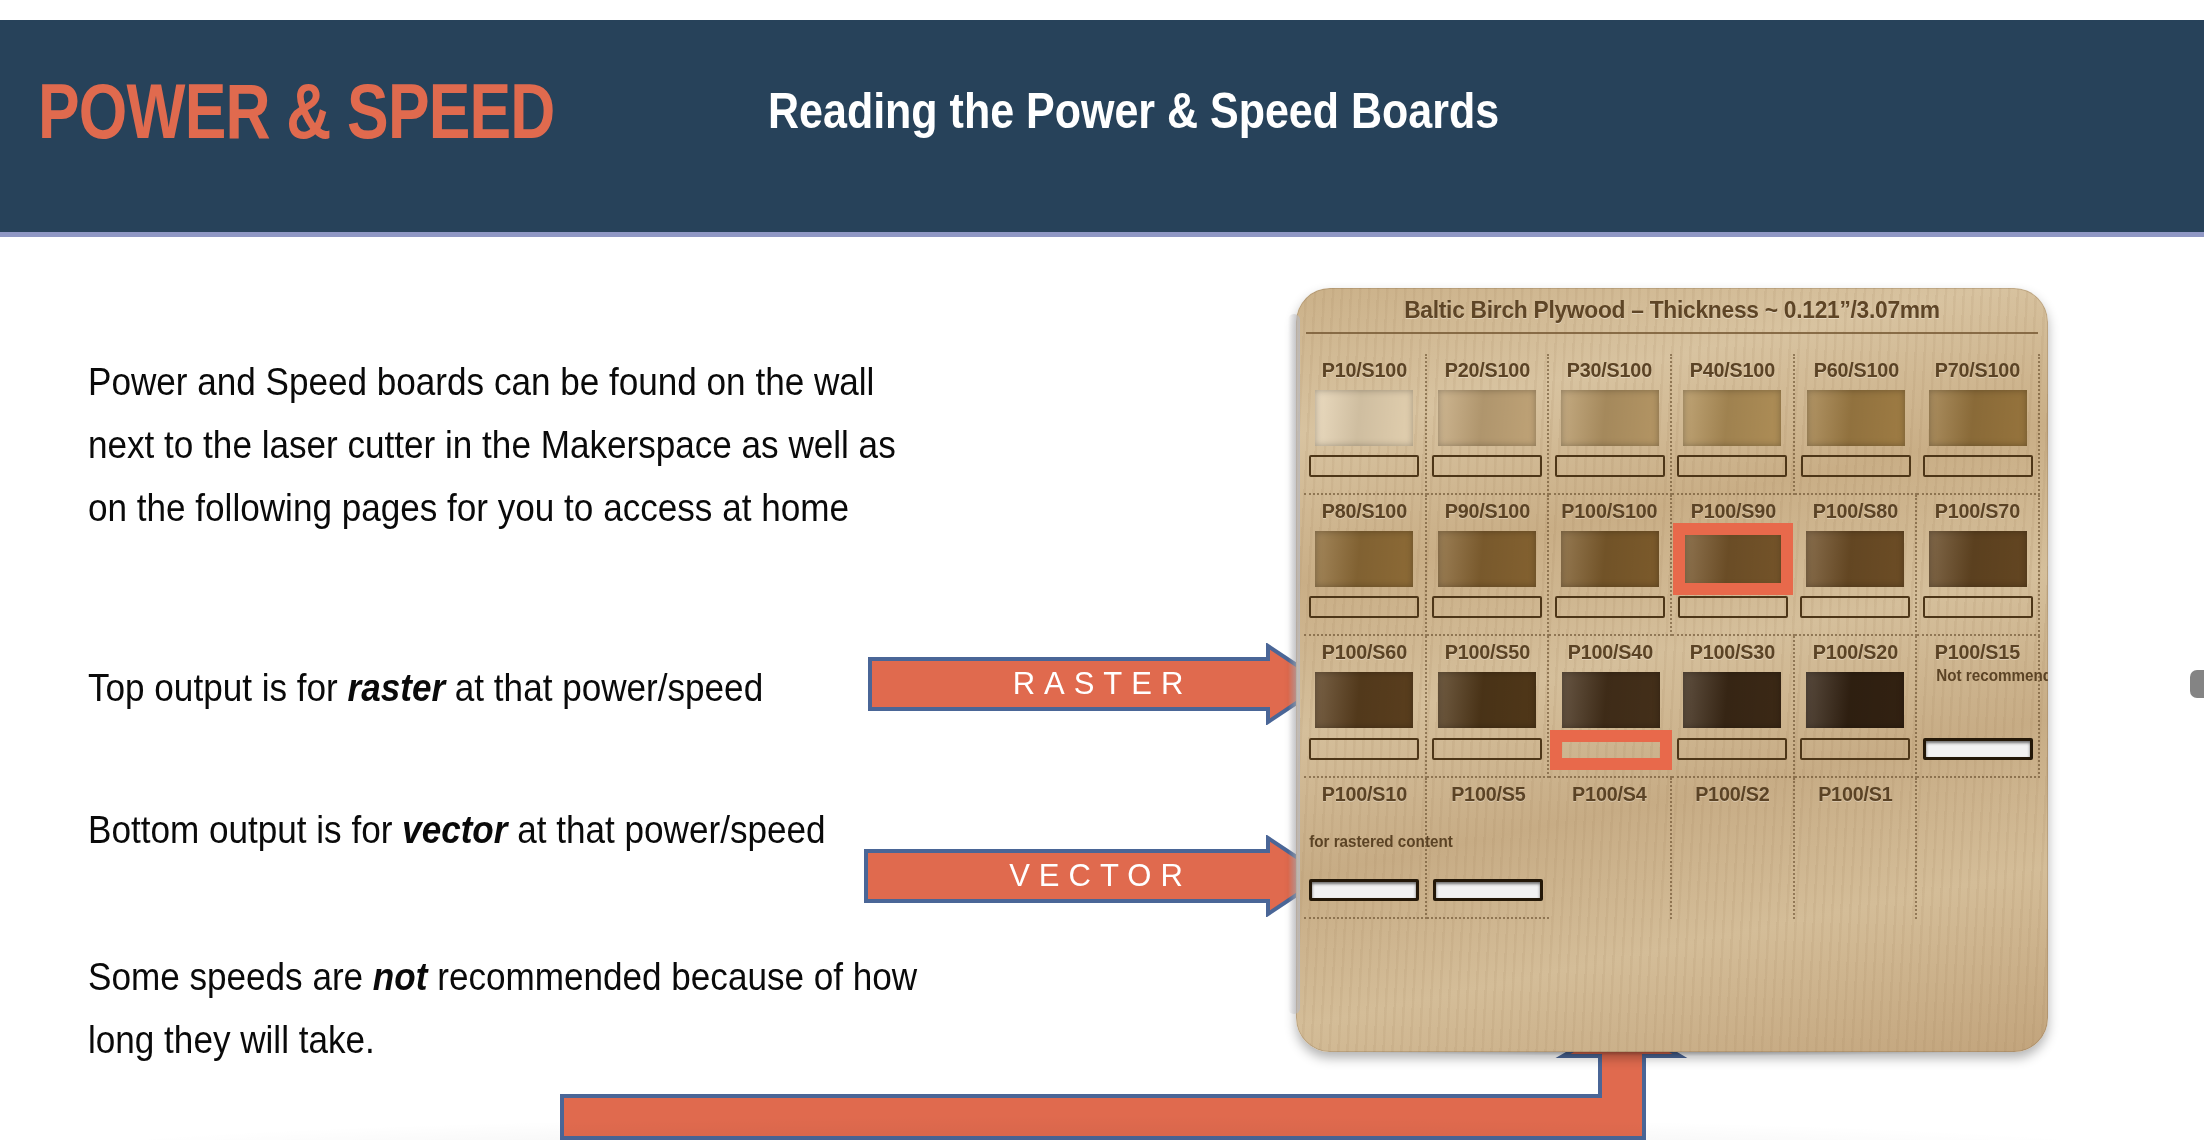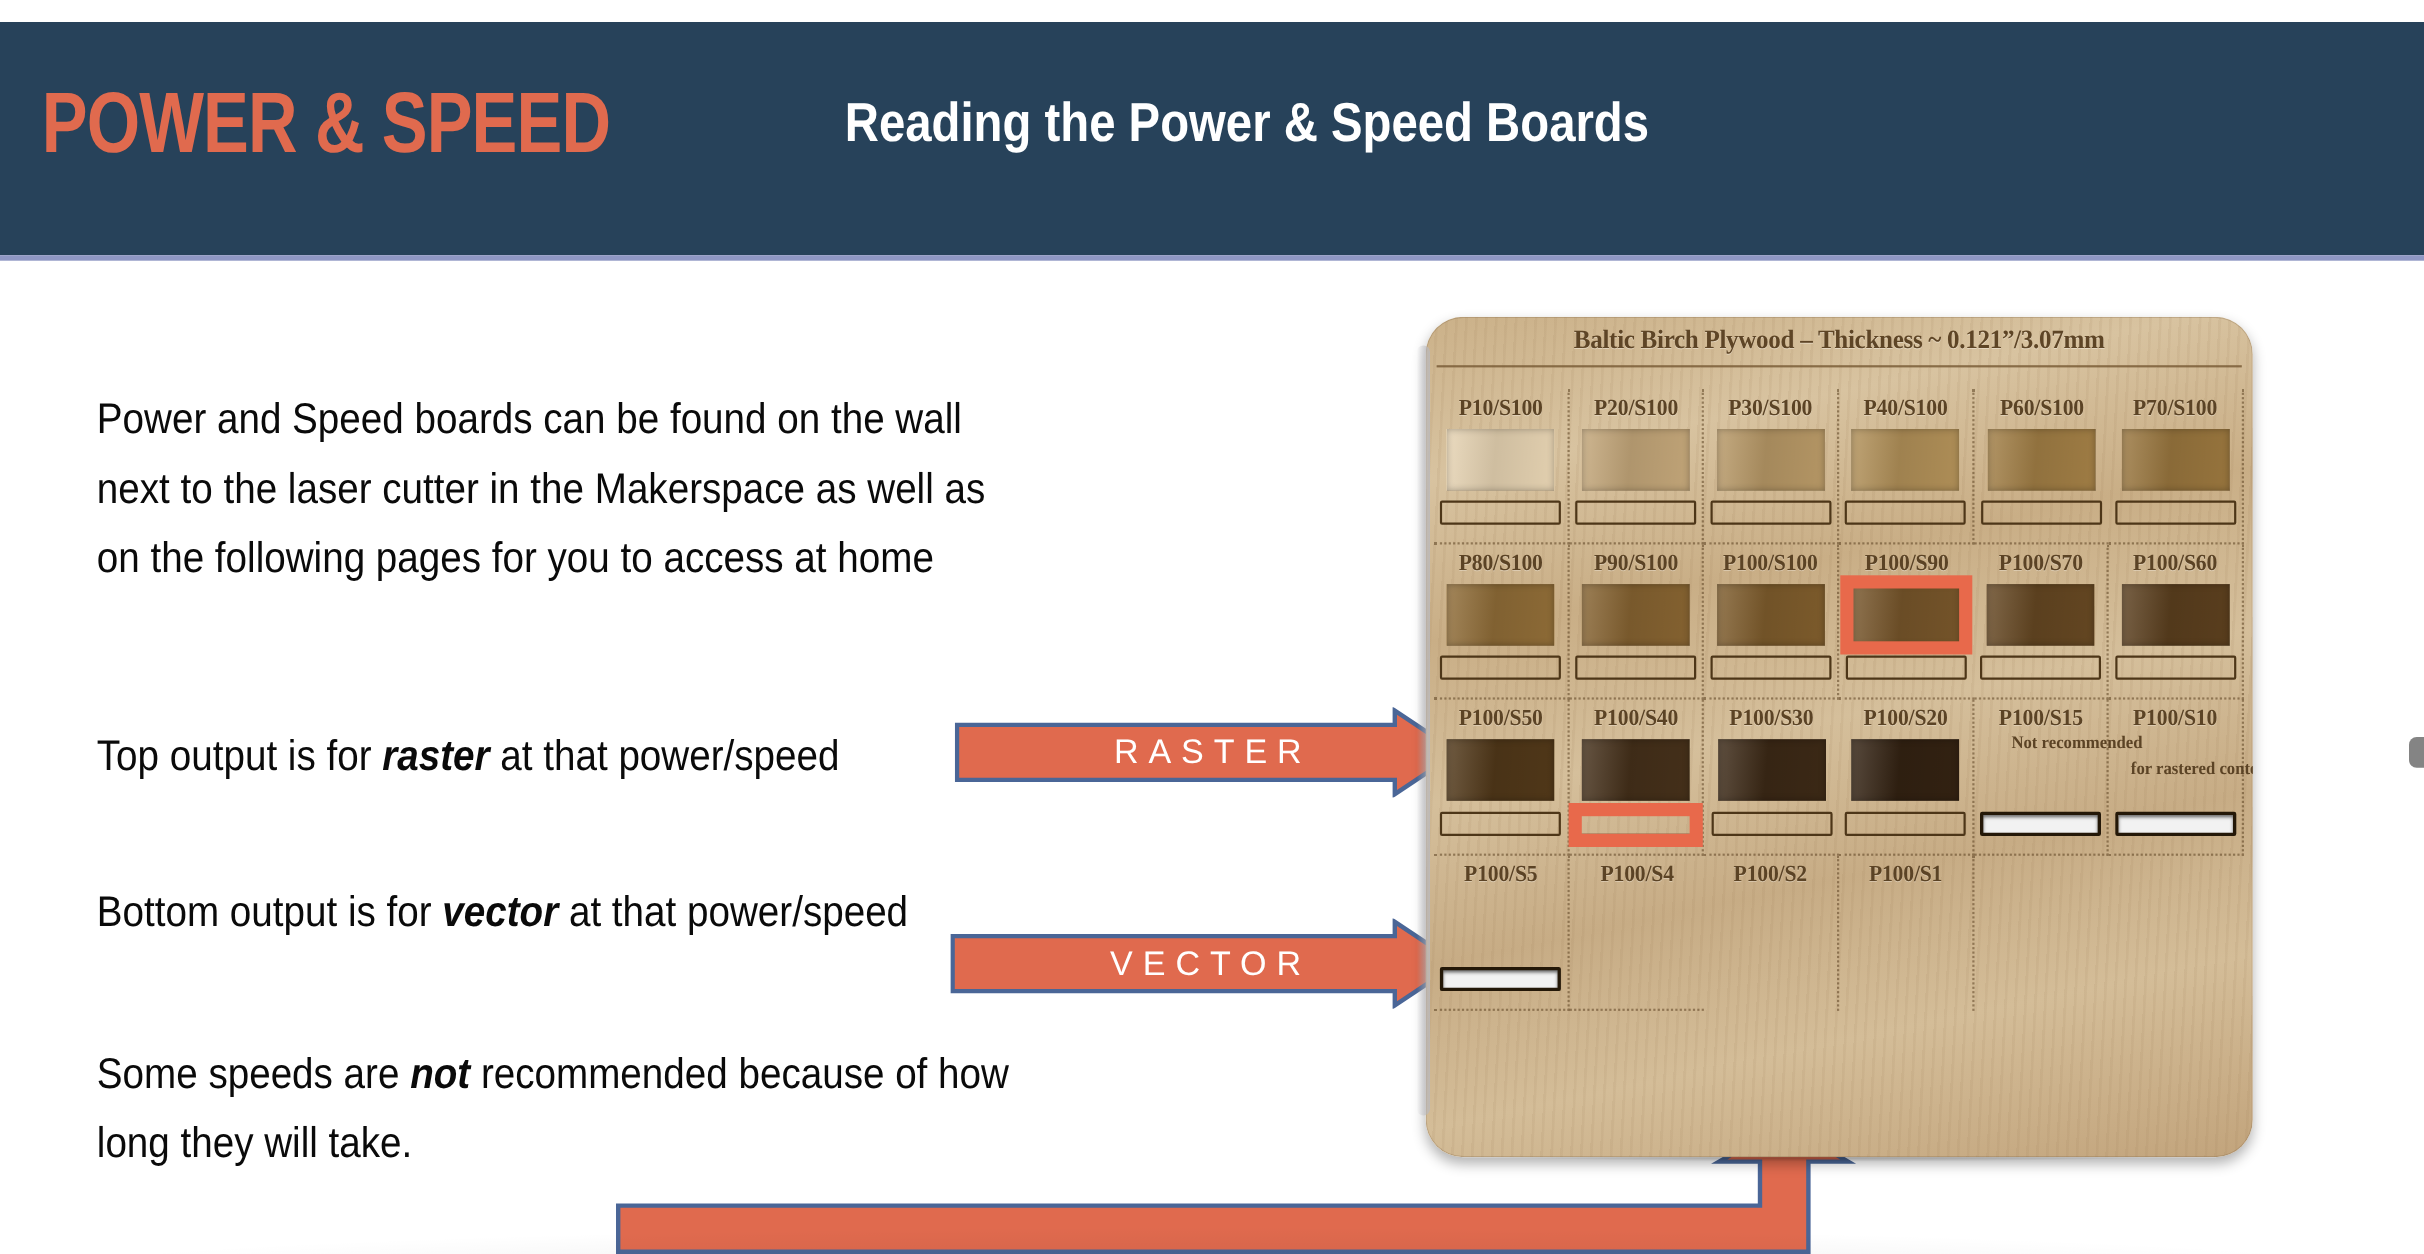--- a/index.html
+++ b/index.html
@@ -114,21 +114,20 @@
     height: 135px;
   }
 
   
   #board-wrap {
     position: absolute;
     left: 1296px;
     top: 268px;
     width: 752px;
     height: 772px;
-    font-family: Liberation Serif, serif;
   }
   #board {
     position: absolute;
     left: 0; top: 0;
     width: 752px;
     height: 764px;
     border-radius: 34px;
     background:
       repeating-linear-gradient(93deg,
         rgba(150,118,80,0.10) 0px,
@@ -399,20 +398,25 @@
             <div class="raster-swatch" style="background: linear-gradient(95deg, rgba(255, 255, 255, 0.18) 0%, rgba(0, 0, 0, 0.1) 45%, rgba(0, 0, 0, 0.02) 100%), rgb(126, 92, 44); box-shadow: rgba(0, 0, 0, 0.3) 0px 0px 7px inset;"></div>
             <div class="vector-slot"></div>
           </div>
           <div class="cell">
             <div class="cell-label">P100/S90</div>
             <div class="raster-swatch" style="background: linear-gradient(95deg, rgba(255, 255, 255, 0.18) 0%, rgba(0, 0, 0, 0.1) 45%, rgba(0, 0, 0, 0.02) 100%), rgb(118, 85, 42); box-shadow: rgba(0, 0, 0, 0.3) 0px 0px 7px inset;"></div>
             <div class="vector-slot"></div>
             <div class="hl-box hl-raster" style="border-color: rgb(232, 105, 75);"></div>
           </div>
           <div class="cell">
+            <div class="cell-label">P100/S80</div>
+            <div class="raster-swatch" style="background: linear-gradient(95deg, rgba(255, 255, 255, 0.18) 0%, rgba(0, 0, 0, 0.1) 45%, rgba(0, 0, 0, 0.02) 100%), rgb(110, 78, 38); box-shadow: rgba(0, 0, 0, 0.3) 0px 0px 7px inset;"></div>
+            <div class="vector-slot"></div>
+          </div>
+          <div class="cell">
             <div class="cell-label">P100/S70</div>
             <div class="raster-swatch" style="background: linear-gradient(95deg, rgba(255, 255, 255, 0.18) 0%, rgba(0, 0, 0, 0.1) 45%, rgba(0, 0, 0, 0.02) 100%), rgb(101, 71, 34); box-shadow: rgba(0, 0, 0, 0.3) 0px 0px 7px inset;"></div>
             <div class="vector-slot"></div>
           </div>
           <div class="cell">
             <div class="cell-label">P100/S60</div>
             <div class="raster-swatch" style="background: linear-gradient(95deg, rgba(255, 255, 255, 0.18) 0%, rgba(0, 0, 0, 0.1) 45%, rgba(0, 0, 0, 0.02) 100%), rgb(91, 63, 30); box-shadow: rgba(0, 0, 0, 0.3) 0px 0px 7px inset;"></div>
             <div class="vector-slot"></div>
           </div>
           <div class="cell">

